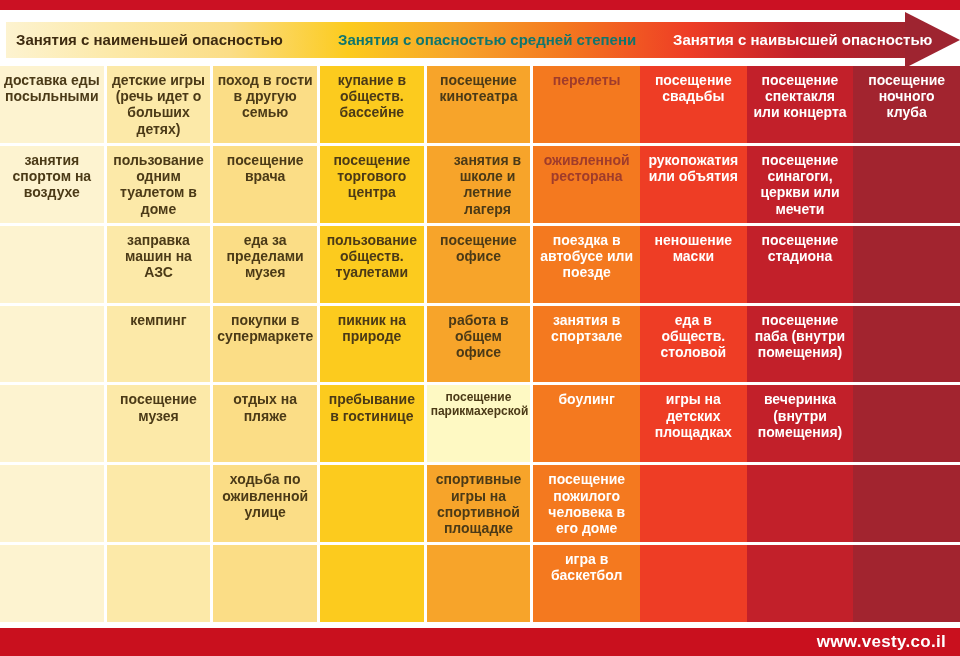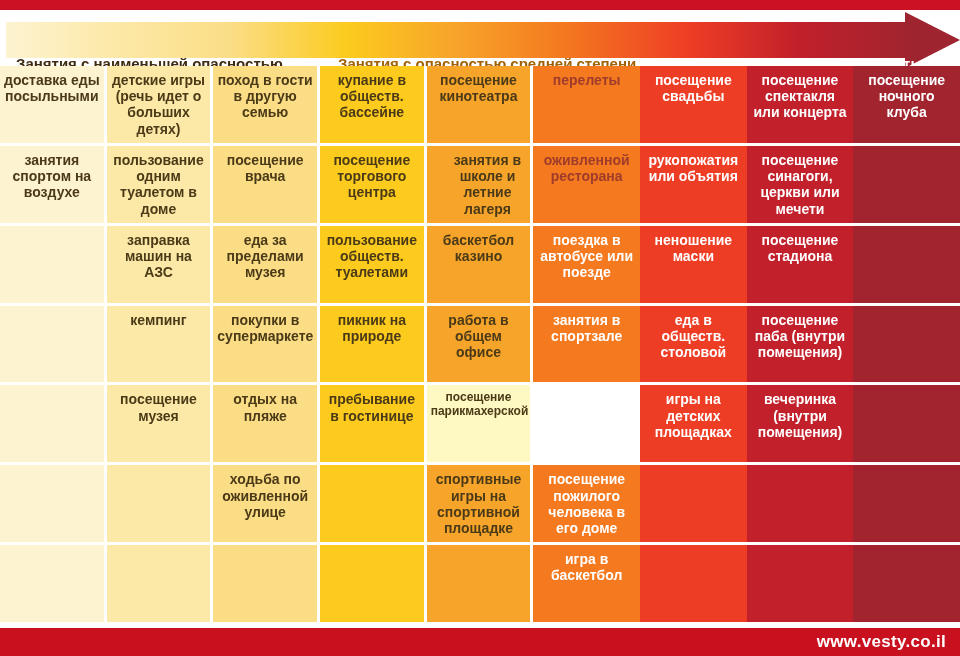--- a/index.html
+++ b/index.html
@@ -17,24 +17,24 @@
       #FDF3D0 0%, #FCE9A8 12%, #FBDD86 25%, #FCCB1E 38%,
       #F7A42A 50%, #F4791F 62%, #EE3D25 76%, #C2202A 88%, #A2242F 100%);
   }
   .arrow-head{
     position:absolute;right:0;top:2px;width:0;height:0;
     border-top:28px solid transparent;border-bottom:28px solid transparent;
     border-left:55px solid #9E2430;
   }
   .arrow-label{
     position:absolute;top:12px;height:36px;line-height:36px;
-    font-size:15px;font-weight:bold;white-space:nowrap;margin-top:24px;
+    font-size:15px;font-weight:bold;white-space:nowrap;
   }
   .arrow-label.l1{left:16px;color:#3E2B10;}
-  .arrow-label.l2{left:338px;color:#a16207;text-decoration:underline;}
+  .arrow-label.l2{left:338px;color:#0f766e;}
   .arrow-label.l3{left:673px;color:#ffffff;}
   .risk-table{
     position:absolute;left:0;top:66px;width:960px;height:556px;
     display:grid;grid-template-columns:repeat(9,1fr);grid-template-rows:repeat(7,1fr);
     row-gap:3px;background:#ffffff;
   }
   .cell{
     padding:6px 4px 0;box-sizing:border-box;
     text-align:center;font-weight:bold;font-size:14px;line-height:1.16;
     overflow:hidden;
@@ -87,29 +87,30 @@
     <div class="cell sep" style="background: rgb(251, 221, 134); color: rgb(75, 58, 23); grid-area: 7 / 3;"></div>
     <div class="cell sep" style="background: rgb(252, 203, 30); color: rgb(75, 58, 23); grid-area: 1 / 4;">купание в обществ. бассейне</div>
     <div class="cell sep" style="background: rgb(252, 203, 30); color: rgb(75, 58, 23); grid-area: 2 / 4;">посещение торгового центра</div>
     <div class="cell sep" style="background: rgb(252, 203, 30); color: rgb(75, 58, 23); grid-area: 3 / 4;">пользование обществ. туалетами</div>
     <div class="cell sep" style="background: rgb(252, 203, 30); color: rgb(75, 58, 23); grid-area: 4 / 4;">пикник на природе</div>
     <div class="cell sep" style="background: rgb(252, 203, 30); color: rgb(75, 58, 23); grid-area: 5 / 4;">пребывание в гостинице</div>
     <div class="cell sep" style="background: rgb(252, 203, 30); color: rgb(75, 58, 23); grid-area: 6 / 4;"></div>
     <div class="cell sep" style="background: rgb(252, 203, 30); color: rgb(75, 58, 23); grid-area: 7 / 4;"></div>
     <div class="cell sep" style="background: rgb(247, 164, 42); color: rgb(75, 58, 23); grid-area: 1 / 5;">посещение кинотеатра</div>
     <div class="cell sep" style="background: rgb(247, 164, 42); color: rgb(75, 58, 23); grid-area: 2 / 5; padding-left: 22px;">занятия в школе и летние лагеря</div>
-    <div class="cell sep" style="background: rgb(247, 164, 42); color: rgb(75, 58, 23); grid-area: 3 / 5;">баскетбол казино</div>
+    <div class="cell sep" style="background: rgb(247, 164, 42); color: rgb(75, 58, 23); grid-area: 3 / 5;">посещение офисе</div>
     <div class="cell sep" style="background: rgb(247, 164, 42); color: rgb(75, 58, 23); grid-area: 4 / 5;">работа в общем офисе</div>
     <div class="cell sep" style="background: #fef9c3; color: rgb(75, 58, 23); grid-area: 5 / 5; font-size: 12px;">посещение парикмахерской</div>
     <div class="cell sep" style="background: rgb(247, 164, 42); color: rgb(75, 58, 23); grid-area: 6 / 5;">спортивные игры на спортивной площадке</div>
     <div class="cell sep" style="background: rgb(247, 164, 42); color: rgb(75, 58, 23); grid-area: 7 / 5;"></div>
     <div class="cell" style="background: rgb(244, 121, 31); color: rgb(160, 60, 43); grid-area: 1 / 6;">перелеты</div>
     <div class="cell" style="background: rgb(244, 121, 31); color: rgb(160, 60, 43); grid-area: 2 / 6;">оживленной ресторана</div>
     <div class="cell" style="background: rgb(244, 121, 31); color: rgb(255, 255, 255); grid-area: 3 / 6;">поездка в автобусе или поезде</div>
     <div class="cell" style="background: rgb(244, 121, 31); color: rgb(255, 255, 255); grid-area: 4 / 6;">занятия в спортзале</div>
+    <div class="cell" style="background: rgb(244, 121, 31); color: rgb(255, 255, 255); grid-area: 5 / 6;">боулинг</div>
     <div class="cell" style="background: rgb(244, 121, 31); color: rgb(255, 255, 255); grid-area: 6 / 6;">посещение пожилого человека в его доме</div>
     <div class="cell" style="background: rgb(244, 121, 31); color: rgb(255, 255, 255); grid-area: 7 / 6;">игра в баскетбол</div>
     <div class="cell" style="background: rgb(238, 61, 37); color: rgb(255, 255, 255); grid-area: 1 / 7;">посещение свадьбы</div>
     <div class="cell" style="background: rgb(238, 61, 37); color: rgb(255, 255, 255); grid-area: 2 / 7;">рукопожатия или объятия</div>
     <div class="cell" style="background: rgb(238, 61, 37); color: rgb(255, 255, 255); grid-area: 3 / 7;">неношение маски</div>
     <div class="cell" style="background: rgb(238, 61, 37); color: rgb(255, 255, 255); grid-area: 4 / 7;">еда в обществ. столовой</div>
     <div class="cell" style="background: rgb(238, 61, 37); color: rgb(255, 255, 255); grid-area: 5 / 7;">игры на детских площадках</div>
     <div class="cell" style="background: rgb(238, 61, 37); color: rgb(255, 255, 255); grid-area: 6 / 7;"></div>
     <div class="cell" style="background: rgb(238, 61, 37); color: rgb(255, 255, 255); grid-area: 7 / 7;"></div>
     <div class="cell" style="background: rgb(194, 32, 42); color: rgb(255, 255, 255); grid-area: 1 / 8;">посещение спектакля или концерта</div>

